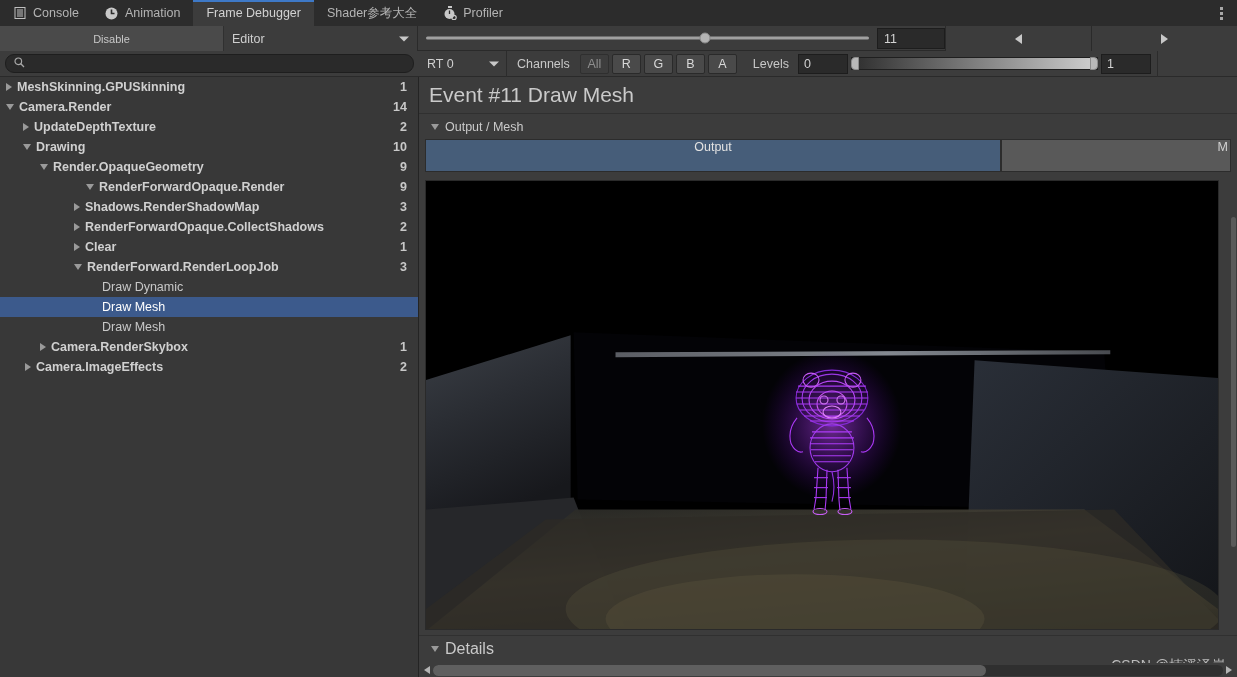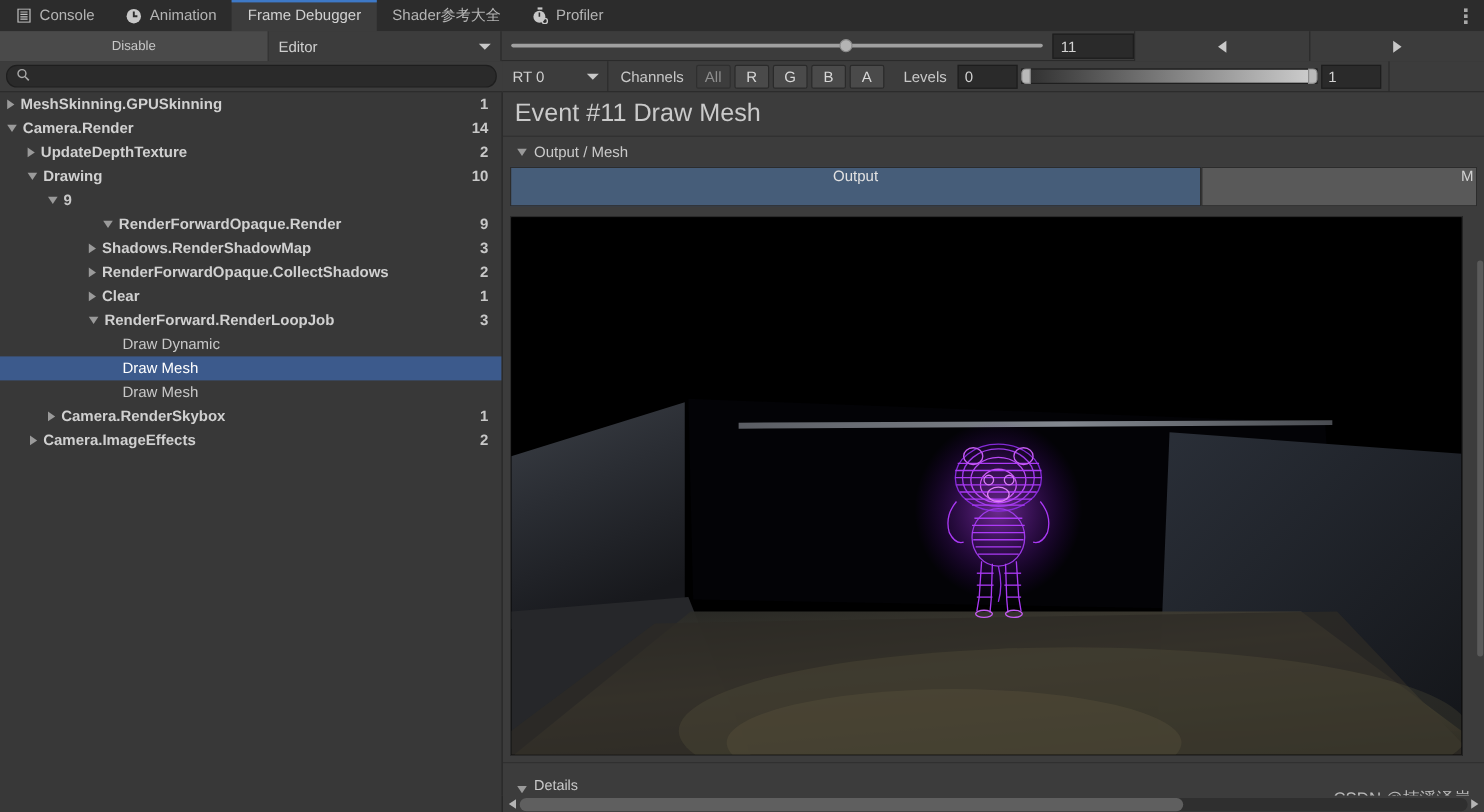--- a/index.html
+++ b/index.html
@@ -218,22 +218,22 @@
 
   .viewport {
     position:absolute; left:6px; top:103px; width:794px; height:450px;
     background:#000000; overflow:hidden;
     border:1px solid #2a2a2a;
   }
   .vp-svg { display:block; width:100%; height:100%; }
 
   .details-fold {
     position:absolute; left:0; top:558px; width:818px; height:26px;
-    display:flex; align-items:flex-end; gap:6px; padding-left:12px;
-    color:#cacaca; font-size:12px;
+    display:flex; align-items:center; gap:6px; padding-left:12px;
+    color:#cacaca; font-size:16px;
     border-top:1px solid #303030;
   }
   .watermark {
     position:absolute; right:12px; top:580px;
     color:#c6c6c6; font-size:14px; opacity:.92;
     font-family:"Liberation Sans", sans-serif;
   }
 
   .hscroll {
     position:absolute; left:0; bottom:0; width:1237px; height:14px;
@@ -393,20 +393,21 @@
         <span class="row-label">UpdateDepthTexture</span>
         <span class="row-count">2</span>
       </div>
       <div class="row bold" style="padding-left: 23px;">
         <span class="arrow-d"></span>
         <span class="row-label">Drawing</span>
         <span class="row-count">10</span>
       </div>
       <div class="row bold" style="padding-left: 40px;">
         <span class="arrow-d"></span>
+        <span class="row-label">Render.OpaqueGeometry</span>
         <span class="row-count">9</span>
       </div>
       <div class="row bold" style="padding-left: 86px;">
         <span class="arrow-d"></span>
         <span class="row-label">RenderForwardOpaque.Render</span>
         <span class="row-count">9</span>
       </div>
       <div class="row bold" style="padding-left: 74px;">
         <span class="arrow-r"></span>
         <span class="row-label">Shadows.RenderShadowMap</span>

